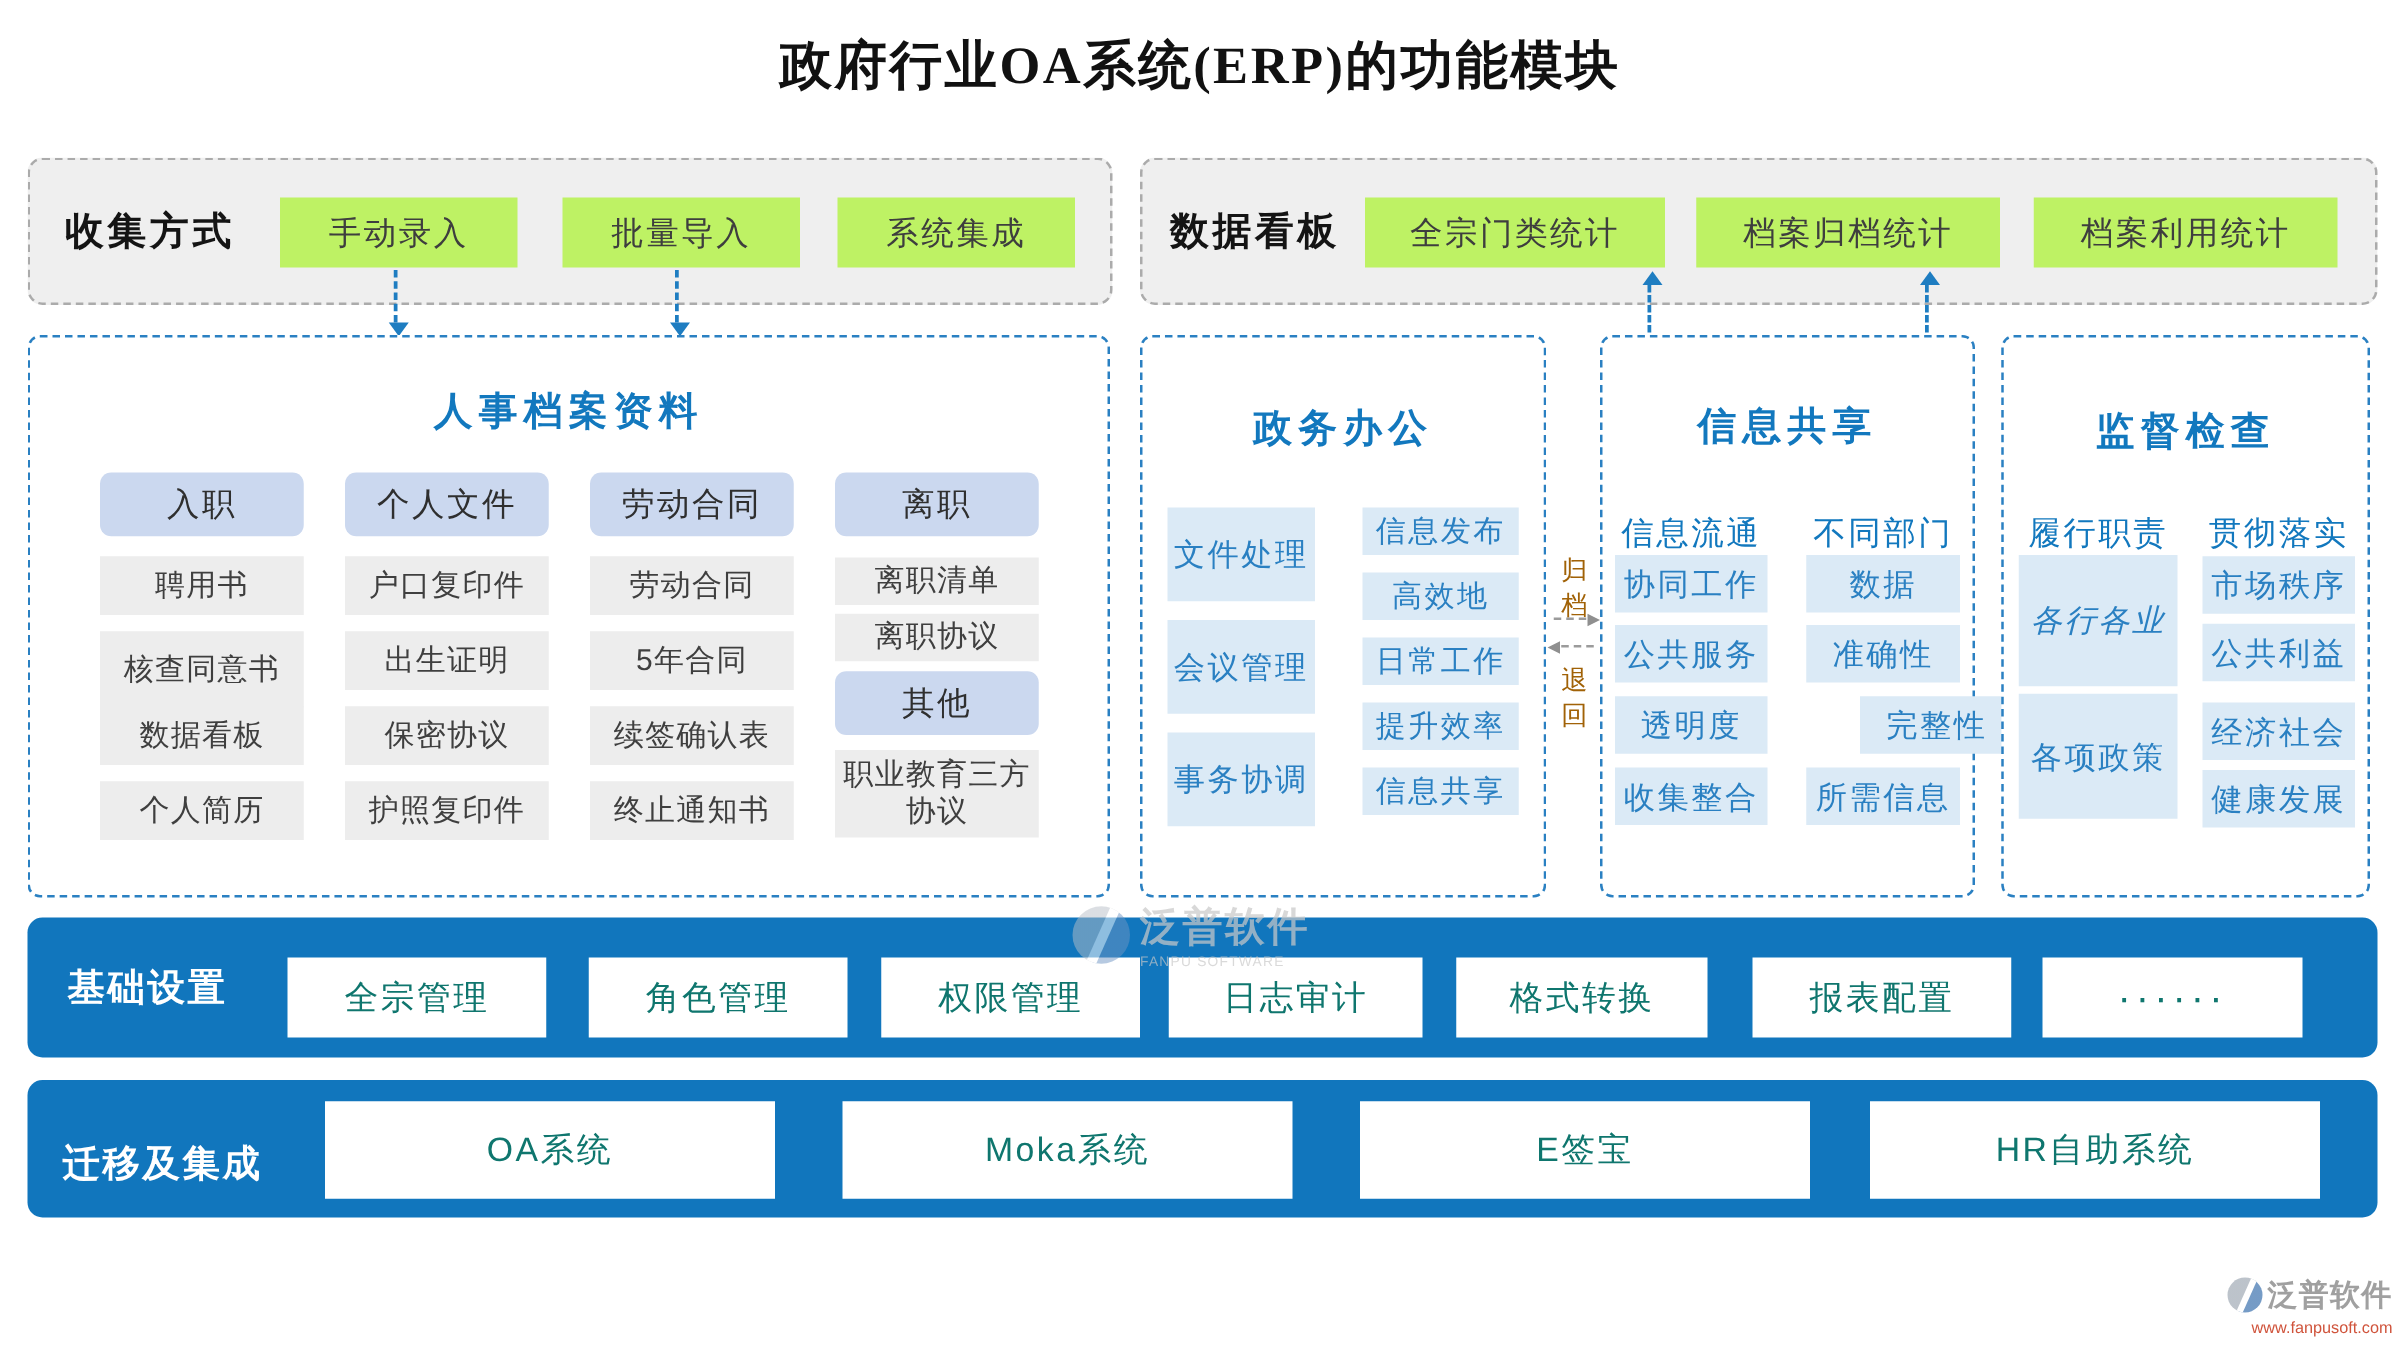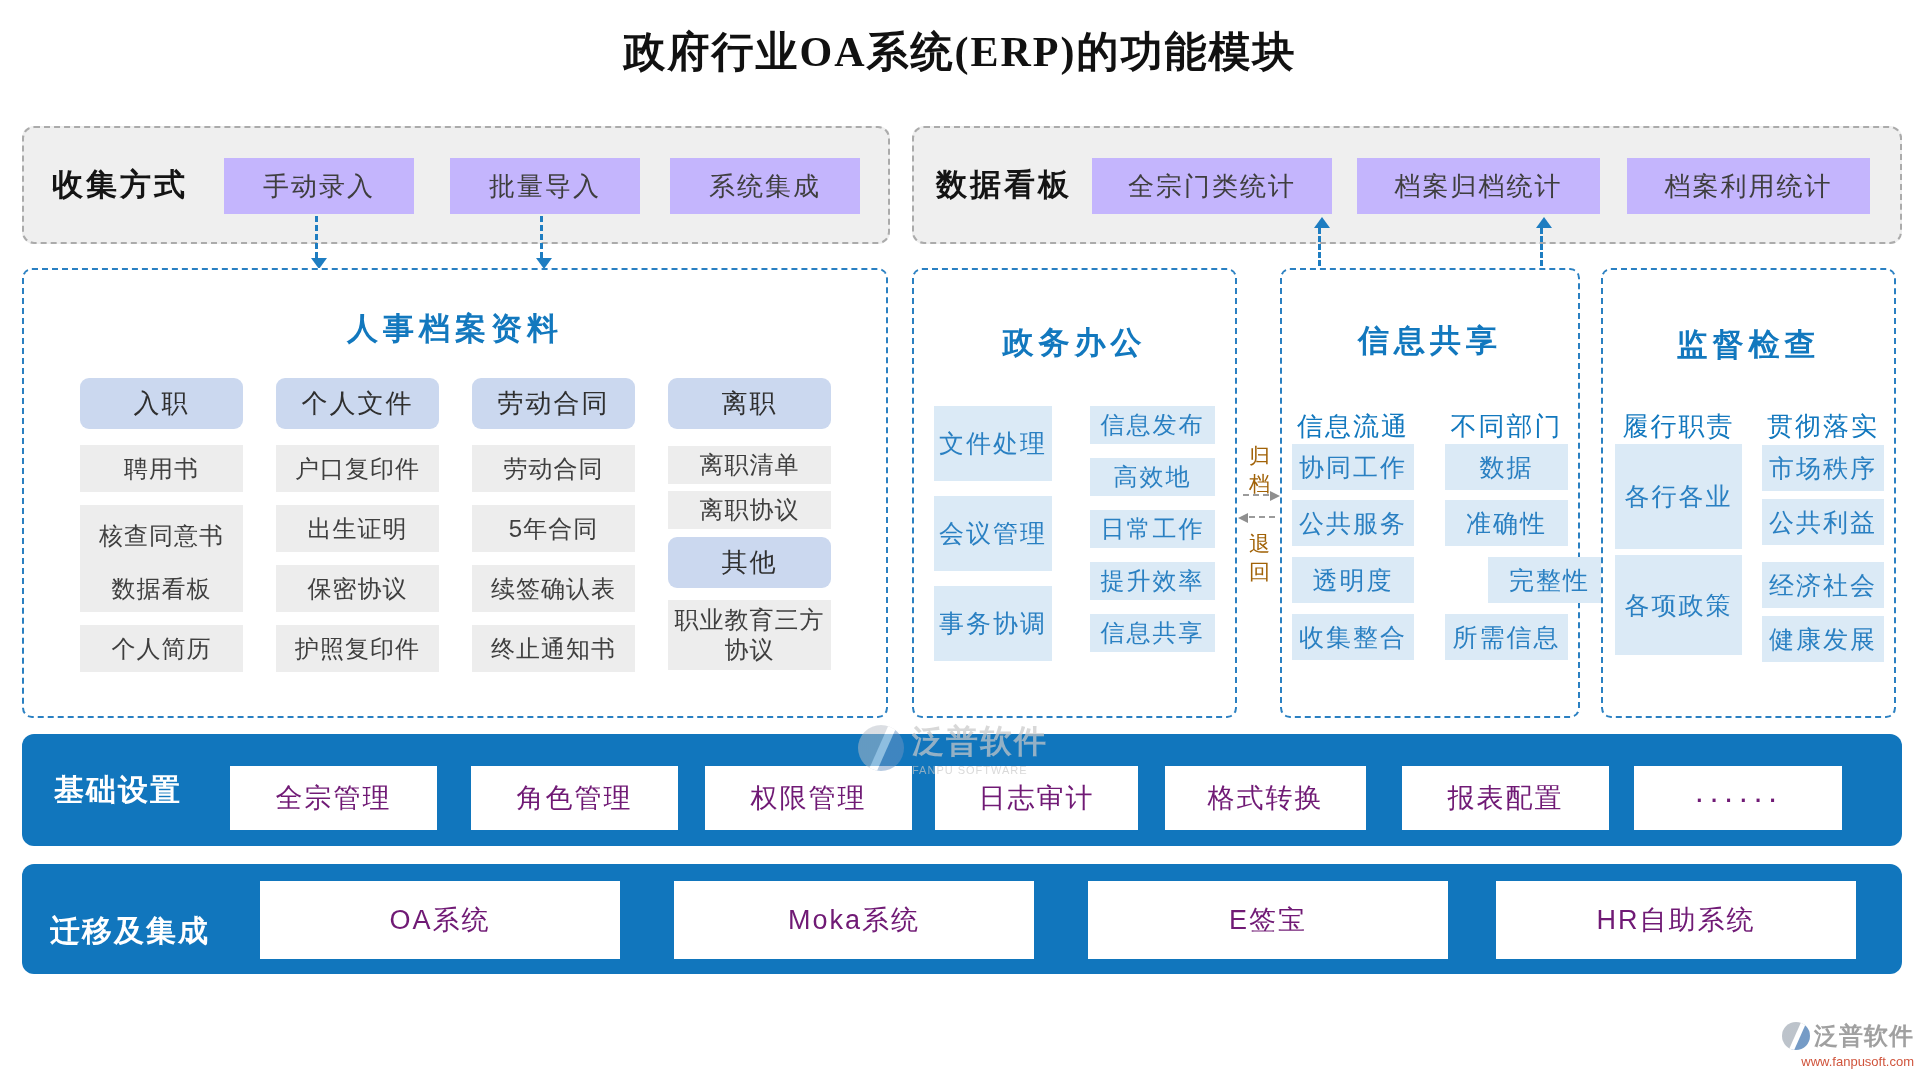--- a/index.html
+++ b/index.html
@@ -10,21 +10,21 @@
   .title{
     position:absolute;top:24px;left:0;width:100%;text-align:center;
     font-family:"Liberation Serif","DejaVu Serif",serif;
     font-size:42px;font-weight:bold;color:#111;letter-spacing:2px;
   }
   
   .gray-panel{position:absolute;top:126px;height:118px;background:#efefef;
     border:2px dashed #ababab;border-radius:12px;box-sizing:border-box;}
   .panel-label{position:absolute;top:0;height:100%;display:flex;align-items:center;
     font-size:31px;font-weight:bold;color:#141414;letter-spacing:3px;}
-  .white-btn{position:absolute;top:30px;height:56px;background:#c4b5fd;
+  .white-btn{position:absolute;top:30px;height:56px;background:#bef264;
     display:flex;align-items:center;justify-content:center;
     font-size:26px;color:#3e3e3e;letter-spacing:2px;}
   
   .blue-box{position:absolute;top:268px;height:450px;border:2px dashed #2a80c2;
     border-radius:10px;box-sizing:border-box;background:#fff;}
   .box-title{position:absolute;width:100%;text-align:center;font-size:31px;
     font-weight:bold;color:#1278be;letter-spacing:5px;}
   .pill{position:absolute;width:163px;height:51px;background:#cbd8ef;border-radius:9px;
     display:flex;align-items:center;justify-content:center;
     font-size:26px;color:#2f2f2f;letter-spacing:2px;}
@@ -46,21 +46,21 @@
   .arrow-h{position:absolute;height:0;border-top:2px dashed #9b9b9b;}
   .arrow-h.right::after{content:"";position:absolute;right:-11px;top:-5px;
     border:5px solid transparent;border-right:0;border-left:10px solid #8f8f8f;}
   .arrow-h.left::after{content:"";position:absolute;left:-11px;top:-5px;
     border:5px solid transparent;border-left:0;border-right:10px solid #8f8f8f;}
   
   .bar{position:absolute;left:22px;width:1880px;background:#1176bd;border-radius:12px;}
   .bar-label{position:absolute;left:32px;top:0;height:100%;display:flex;align-items:center;
     color:#ffffff;font-size:30px;font-weight:bold;letter-spacing:2px;}
   .bar-btn{position:absolute;background:#ffffff;display:flex;align-items:center;
-    justify-content:center;color:#701a75;font-size:27px;letter-spacing:2px;}
+    justify-content:center;color:#0f766e;font-size:27px;letter-spacing:2px;}
   
   .fp-logo{border-radius:50%;position:relative;overflow:hidden;
     background:conic-gradient(from 200deg,rgba(185,192,200,0.95) 0 55%,rgba(110,150,195,0.95) 55% 100%);}
   .fp-logo::after{content:"";position:absolute;left:45%;top:-12%;width:17%;height:124%;
     background:#ffffff;transform:rotate(24deg);}
   .wm-center{position:absolute;display:flex;gap:8px;align-items:center;z-index:5;opacity:0.75;}
   .wm-logo-lg{width:46px;height:46px;opacity:0.7;}
   .wm-brand{font-size:32px;color:rgba(200,200,200,0.95);font-weight:bold;letter-spacing:2px;}
   .wm-en{font-size:11px;color:rgba(200,200,200,0.9);letter-spacing:1px;}
   .wm-br{position:absolute;z-index:5;}
@@ -151,21 +151,21 @@
   <div class="bitem" style="left:163px;top:174px;width:123px;height:46px;">数据</div>
   <div class="bitem" style="left:163px;top:230px;width:123px;height:46px;">准确性</div>
   <div class="bitem" style="left:163px;top:287px;width:123px;height:46px;margin-left:43px;">完整性</div>
   <div class="bitem" style="left:163px;top:344px;width:123px;height:46px;">所需信息</div>
 </div>
 
 <div class="blue-box" style="left:1601px;width:295px;">
   <div class="box-title" style="top:54px;">监督检查</div>
   <div class="bheader" style="left:12px;top:139px;width:127px;">履行职责</div>
   <div class="bheader" style="left:159px;top:139px;width:122px;">贯彻落实</div>
-  <div class="bitem" style="left:12px;top:174px;width:127px;height:105px;">各行各业</div>
+  <div class="bitem" style="left:12px;top:174px;width:127px;height:105px;font-style:italic;">各行各业</div>
   <div class="bitem" style="left:12px;top:285px;width:127px;height:100px;">各项政策</div>
   <div class="bitem" style="left:159px;top:175px;width:122px;height:46px;">市场秩序</div>
   <div class="bitem" style="left:159px;top:229px;width:122px;height:46px;">公共利益</div>
   <div class="bitem" style="left:159px;top:292px;width:122px;height:46px;">经济社会</div>
   <div class="bitem" style="left:159px;top:346px;width:122px;height:46px;">健康发展</div>
 </div>
 
 <div class="bar" style="top:734px;height:112px;">
   <div class="bar-label">基础设置</div>
   <div class="bar-btn" style="left:208px;top:32px;width:207px;height:64px;">全宗管理</div>

